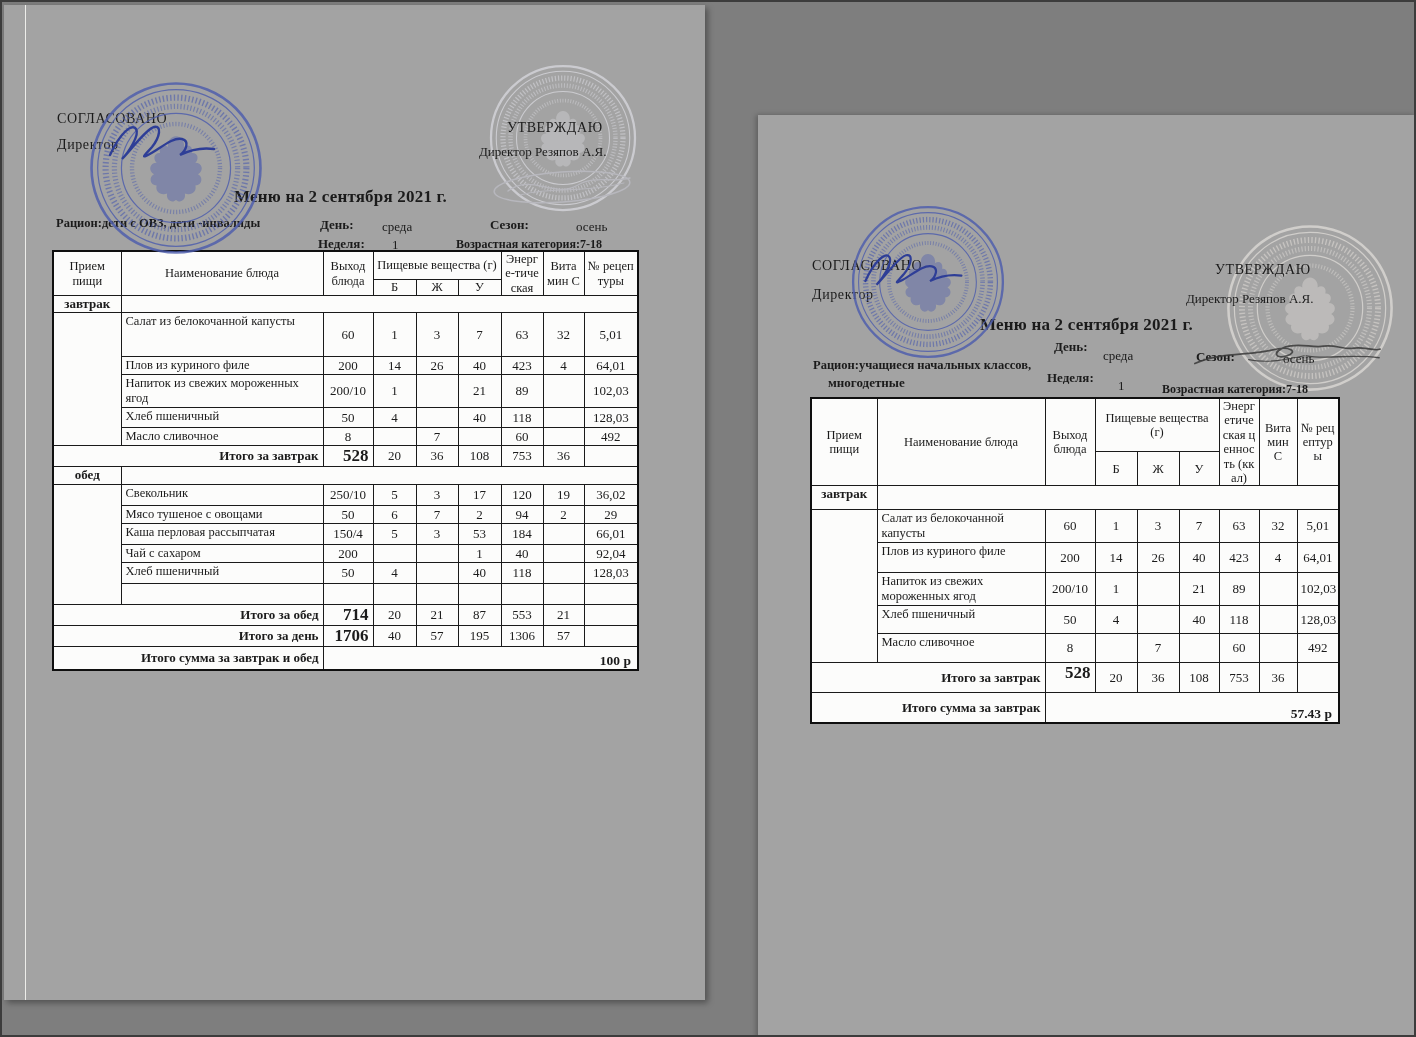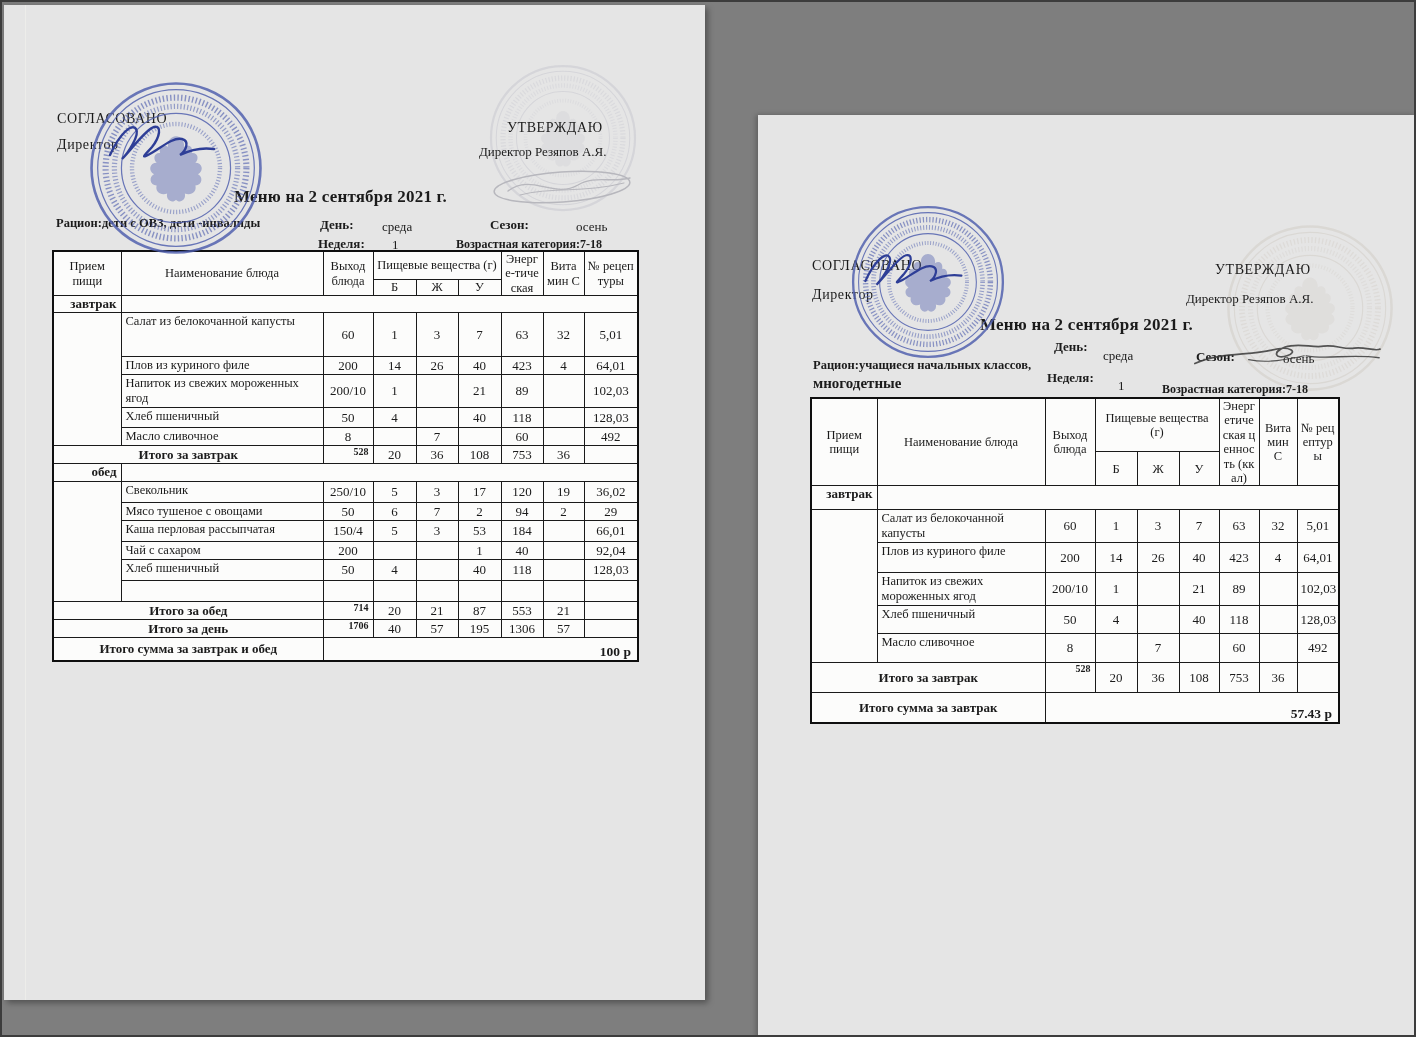--- a/index.html
+++ b/index.html
@@ -3,21 +3,21 @@
 <meta charset="utf-8">
 <style>
   html,body{margin:0;padding:0;}
   body{
     width:1416px;height:1037px;position:relative;overflow:hidden;
     background:#7e7e7e;
     font-family:"Liberation Serif","DejaVu Serif",serif;
     color:#1b1b1b;
   }
   .frame{position:absolute;inset:0;border:2px solid #3c3c3c;pointer-events:none;z-index:60;}
-  .page{position:absolute;background:#e5e5e5;}
+  .page{position:absolute;background:#a3a3a3;}
   #page-left{left:4px;top:5px;width:701px;height:995px;box-shadow:3px 3px 6px rgba(0,0,0,.35);}
   #page-right{left:758px;top:115px;width:658px;height:925px;box-shadow:-2px 0 5px rgba(0,0,0,.25);}
   .fold-line{position:absolute;left:21px;top:0;width:1px;height:100%;background:#ededea;}
   .abs{position:absolute;white-space:nowrap;z-index:2;}
   .b{font-weight:bold;}
   .fs14{font-size:14px;letter-spacing:.6px;}
   .fs13{font-size:13px;}
   .title{font-size:17px;font-weight:bold;letter-spacing:.2px;}
   .small-b{font-size:12px;font-weight:bold;}
 
@@ -36,23 +36,23 @@
   .menu-table th,.menu-table td{
     border:1px solid #1a1a1a;padding:0 3px;overflow:hidden;
     font-weight:normal;text-align:center;vertical-align:middle;
   }
   .menu-table th{font-size:12.5px;line-height:1.15;}
   .h-nutr{font-size:11.5px;}
   .h-sub{font-size:11.5px;}
   .h-brk{font-size:10.5px;line-height:1.12;word-break:break-all;padding:0 2px;}
   .menu-table td{font-size:13px;}
   td.dish{text-align:left;vertical-align:top;font-size:12.5px;white-space:normal;line-height:1.2;padding:1px 4px;}
-  td.sec{text-align:right;vertical-align:top;font-weight:bold;font-size:13px;padding:0 4px;}
-  td.tot{text-align:center;font-weight:bold;font-size:13px;padding:0 4px;}
-  td.big{text-align:right;font-weight:bold;font-size:10px;padding-right:4px;vertical-align:top;}
+  td.sec{text-align:center;vertical-align:top;font-weight:bold;font-size:13px;padding:0 4px;}
+  td.tot{text-align:right;font-weight:bold;font-size:13px;padding:0 4px;}
+  td.big{text-align:right;font-weight:bold;font-size:17px;padding-right:4px;vertical-align:top;}
   td.sum{text-align:right;font-weight:bold;font-size:13.5px;padding-right:6px;vertical-align:bottom;}
 
   #tbl-left thead tr:nth-child(1) th{height:26px;}
   #tbl-left thead tr:nth-child(2) th{height:15px;}
   #tbl-left tbody tr{height:18px;}
   #tbl-left tbody tr:nth-child(1){height:16px;}
   #tbl-left tbody tr:nth-child(2){height:44px;}
   #tbl-left tbody tr:nth-child(4){height:33px;}
   #tbl-left tbody tr:nth-child(5){height:20px;}
   #tbl-left tbody tr:nth-child(9){height:21px;}
@@ -377,21 +377,21 @@
     <svg viewBox="0 0 200 50">
       <g fill="none" stroke="currentColor" stroke-linecap="round">
         <path d="M4,38 C30,26 60,30 84,24 C104,19 112,26 100,30 C88,34 84,26 98,21 C112,16 126,22 138,20 C150,18 160,24 170,22 C180,20 192,26 197,23" stroke-width="1.8"></path>
         <path d="M120,30 C140,34 166,28 196,32" stroke-width="1.4"></path>
         <path d="M60,34 C80,38 100,34 118,30" stroke-width="1.2"></path>
       </g>
     </svg>
   </div>
 
   <span class="abs small-b" style="left:55px;top:243px;font-size:12.5px;">Рацион:учащиеся начальных классов,</span>
-  <span class="abs small-b" style="left:55px;top:260px;font-size:15px;">многодетные</span>
+  <span class="abs small-b" style="left:70px;top:260px;font-size:13px;">многодетные</span>
   <span class="abs fs13 b" style="left:289px;top:255px;">Неделя:</span>
   <span class="abs fs13" style="left:360px;top:263px;">1</span>
   <span class="abs small-b" style="left:404px;top:267px;">Возрастная категория:7-18</span>
 
   <div class="tbl-wrap" id="tbl-right-wrap" style="left:52px;top:282px;">
       <table class="menu-table" id="tbl-right" style="width: 528px;">
         <colgroup>
           <col style="width: 66px;">
           <col style="width: 168px;">
           <col style="width: 50px;">

